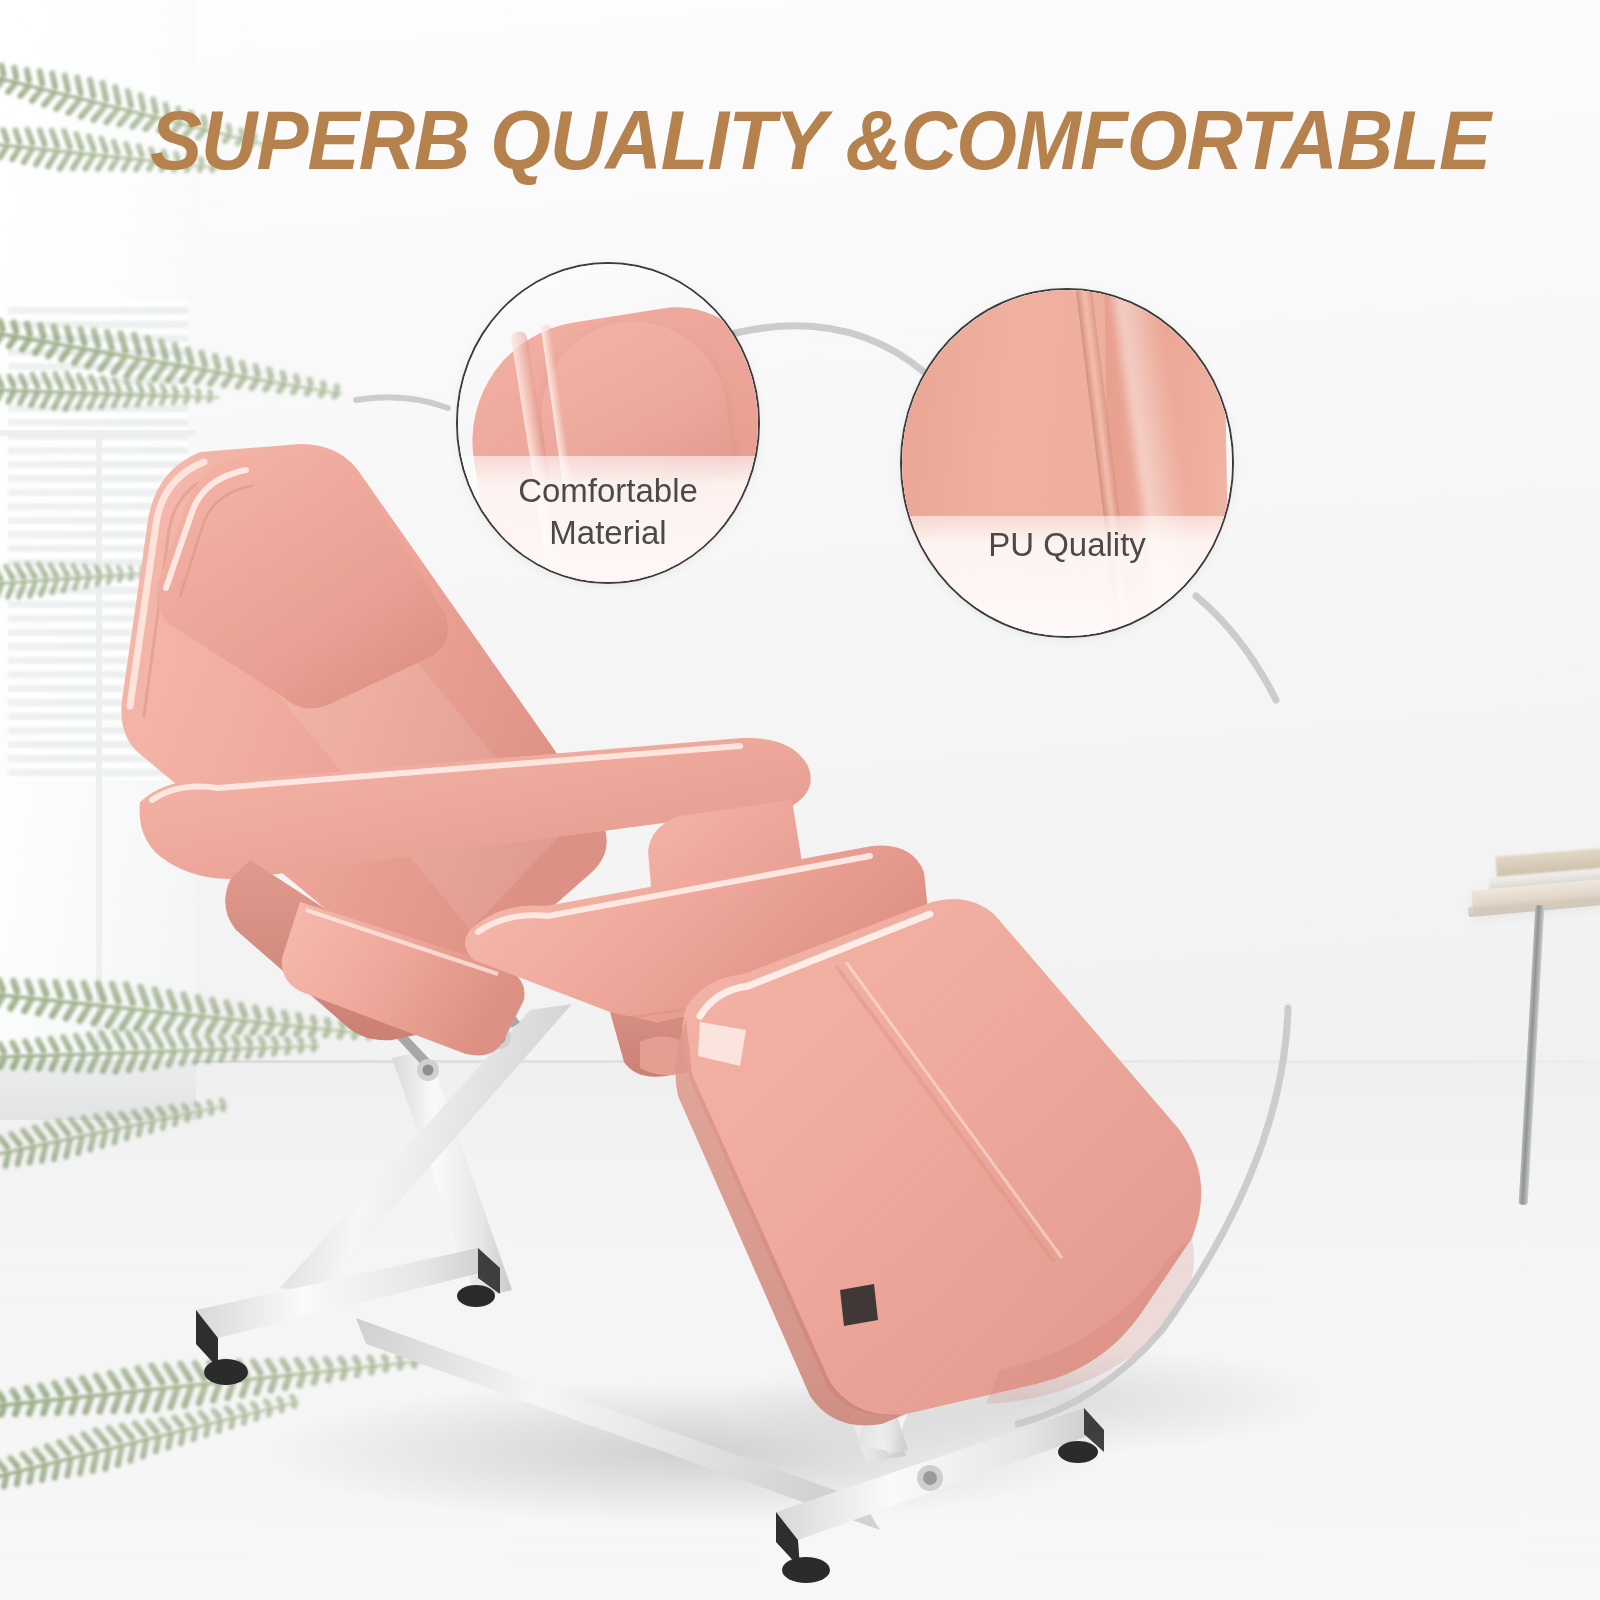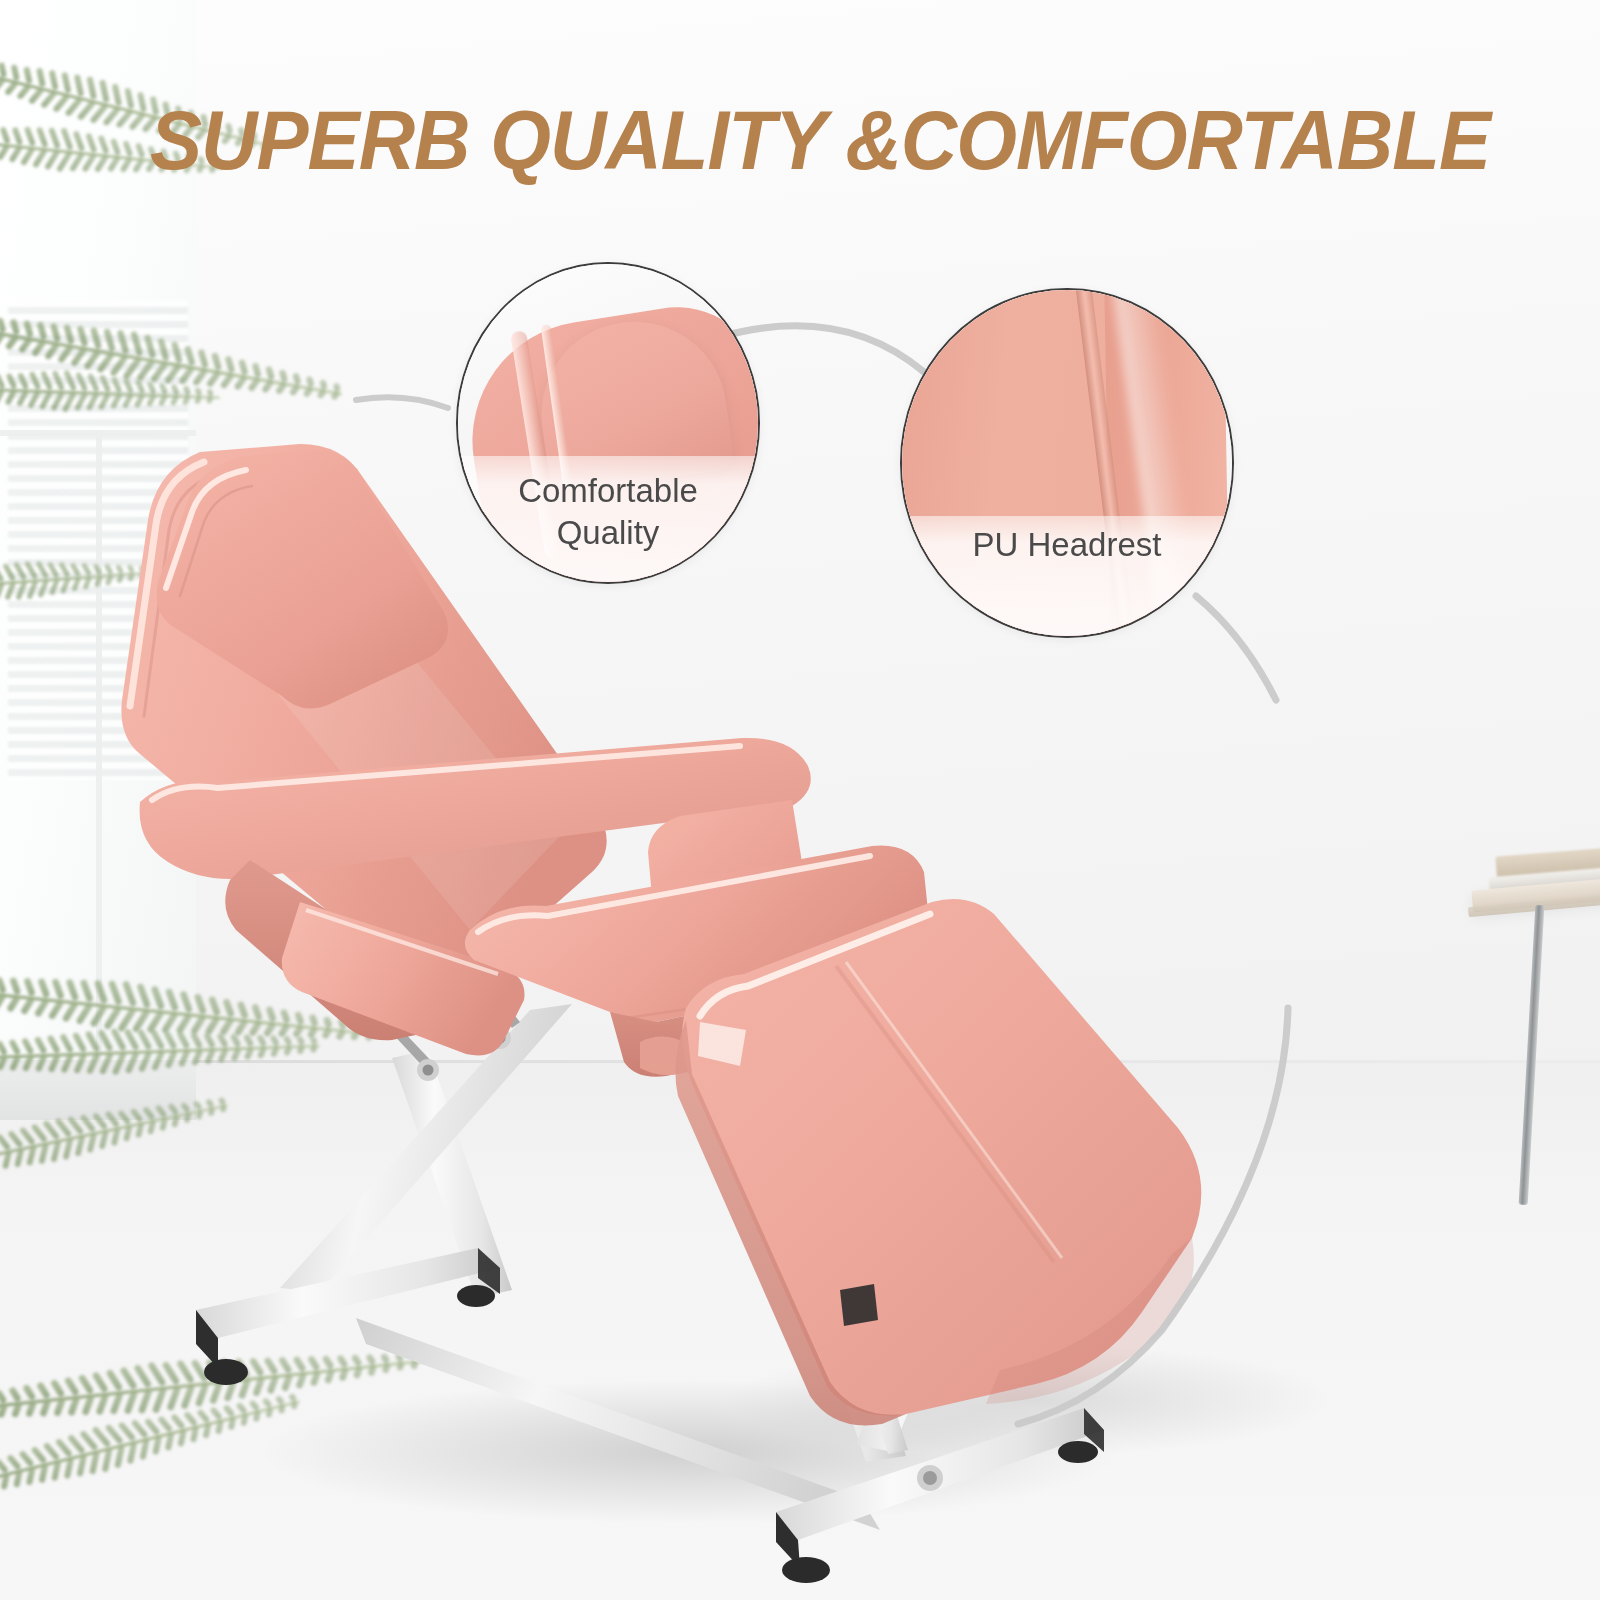--- a/index.html
+++ b/index.html
@@ -805,30 +805,30 @@
 
   <div class="bubble" id="b1">
     <div class="photo hr-wrap">
       <div class="hr-back"></div>
       <div class="hr-pipe"></div>
       <div class="hr-pillow"></div>
       <div class="hr-pipe2"></div>
     </div>
     <div class="band">
       <span>Comfortable</span>
-      <span>Quality</span>
+      <span>Material</span>
     </div>
   </div>
 
   <div class="bubble" id="b2">
     <div class="photo" style="background:linear-gradient(170deg,#fbfbfb,#f3f3f3);">
       <div class="pu-left"></div>
       <div class="pu-right"></div>
       <div class="pu-seam"></div>
       <div class="pu-glow"></div>
     </div>
     <div class="band">
-      <span>PU Headrest</span>
+      <span>PU Quality</span>
     </div>
   </div>
 
 
 </div>
 
 </body></html>

